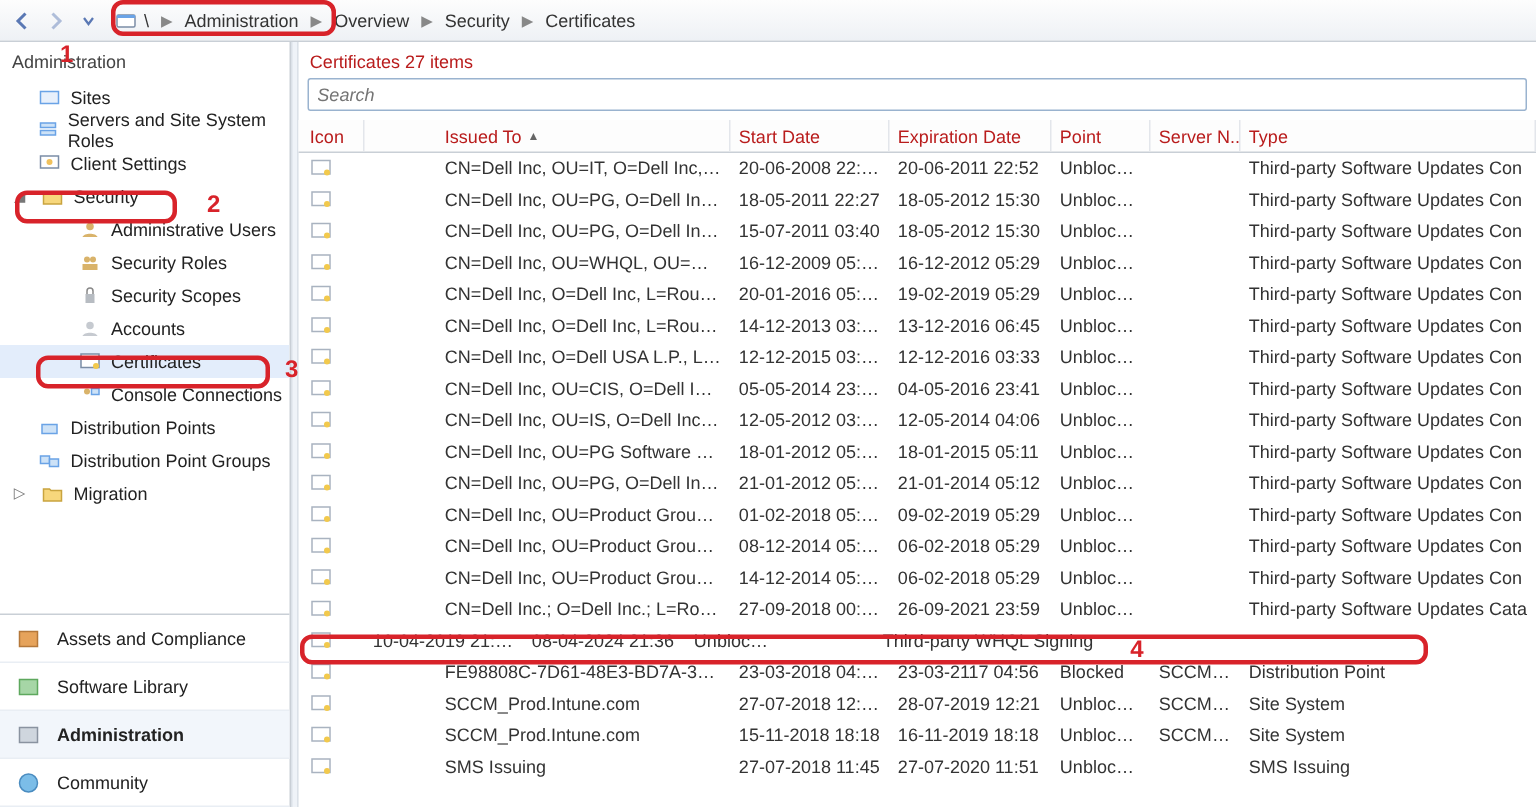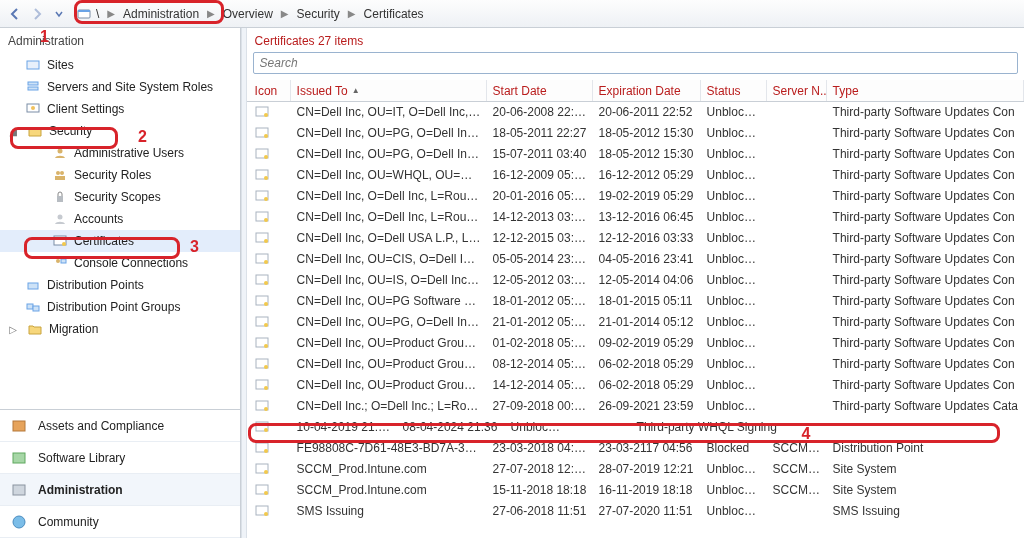--- a/index.html
+++ b/index.html
@@ -36,21 +36,21 @@
 
   .cols { display: flex; border-bottom: 1px solid #c9cfd6; background: #fdfdfd; height: 22px; align-items: center; }
   .col { padding: 0 6px; border-right: 1px solid #e3e6eb; height: 100%; display: flex; align-items: center; color: #b91c1c; overflow: hidden; white-space: nowrap; }
   .col.sort::after { content: "▲"; font-size: 8px; margin-left: 4px; color: #666; }
 
   .rows { flex: 1; overflow-y: auto; position: relative; }
   .row { display: flex; height: 21px; align-items: center; border-bottom: 1px solid transparent; }
   .cell { padding: 0 6px; overflow: hidden; white-space: nowrap; text-overflow: ellipsis; color: #333; }
 
   .c-icon   { width: 44px; display:flex; align-items:center; justify-content:flex-start; padding-left:8px;}
-  .c-issued { width: 196px; }
+  .c-issued { width: 196px; margin-left: 48px; }
   .c-start  { width: 106px; }
   .c-exp    { width: 108px; }
   .c-status { width: 66px; }
   .c-srv    { width: 60px; }
   .c-type   { flex: 1; }
 
   
   .box { position: absolute; border: 3px solid #d8232a; border-radius: 8px; pointer-events: none; }
   .num { position: absolute; color: #d8232a; font-weight: 700; font-size: 16px; pointer-events: none; }
 
@@ -269,21 +269,21 @@
     <div class="right-header">Certificates 27 items</div>
     <div class="search-wrap">
       <input type="text" placeholder="Search" style="">
     </div>
 
     <div class="cols">
       <div class="col c-icon">Icon</div>
       <div class="col c-issued sort">Issued To</div>
       <div class="col c-start">Start Date</div>
       <div class="col c-exp">Expiration Date</div>
-      <div class="col c-status">Status</div>
+      <div class="col c-status">Point</div>
       <div class="col c-srv">Server N...</div>
       <div class="col c-type">Type</div>
     </div>
 
     <div class="rows" id="rows">
         <div class="row">
           <div class="cell c-icon">
             <svg width="14" height="12">
               <rect x="1" y="1" width="12" height="9" fill="#fff" stroke="#a9b3c0"></rect>
               <circle cx="11" cy="9" r="2" fill="#f2c94c"></circle>
@@ -548,21 +548,21 @@
           <div class="cell c-type">Site System</div>
         </div>
         <div class="row">
           <div class="cell c-icon">
             <svg width="14" height="12">
               <rect x="1" y="1" width="12" height="9" fill="#fff" stroke="#a9b3c0"></rect>
               <circle cx="11" cy="9" r="2" fill="#f2c94c"></circle>
             </svg>
           </div>
           <div class="cell c-issued">SMS Issuing</div>
-          <div class="cell c-start">27-06-2018 11:51</div>
+          <div class="cell c-start">27-07-2018 11:45</div>
           <div class="cell c-exp">27-07-2020 11:51</div>
           <div class="cell c-status">Unblocked</div>
           <div class="cell c-srv"></div>
           <div class="cell c-type">SMS Issuing</div>
         </div>
       </div>
 
     <div class="box" style="left:1px; top:395px; width:752px; height:20px;"></div>
     <div class="num" style="left:555px; top:397px;">4</div>
   </div>

